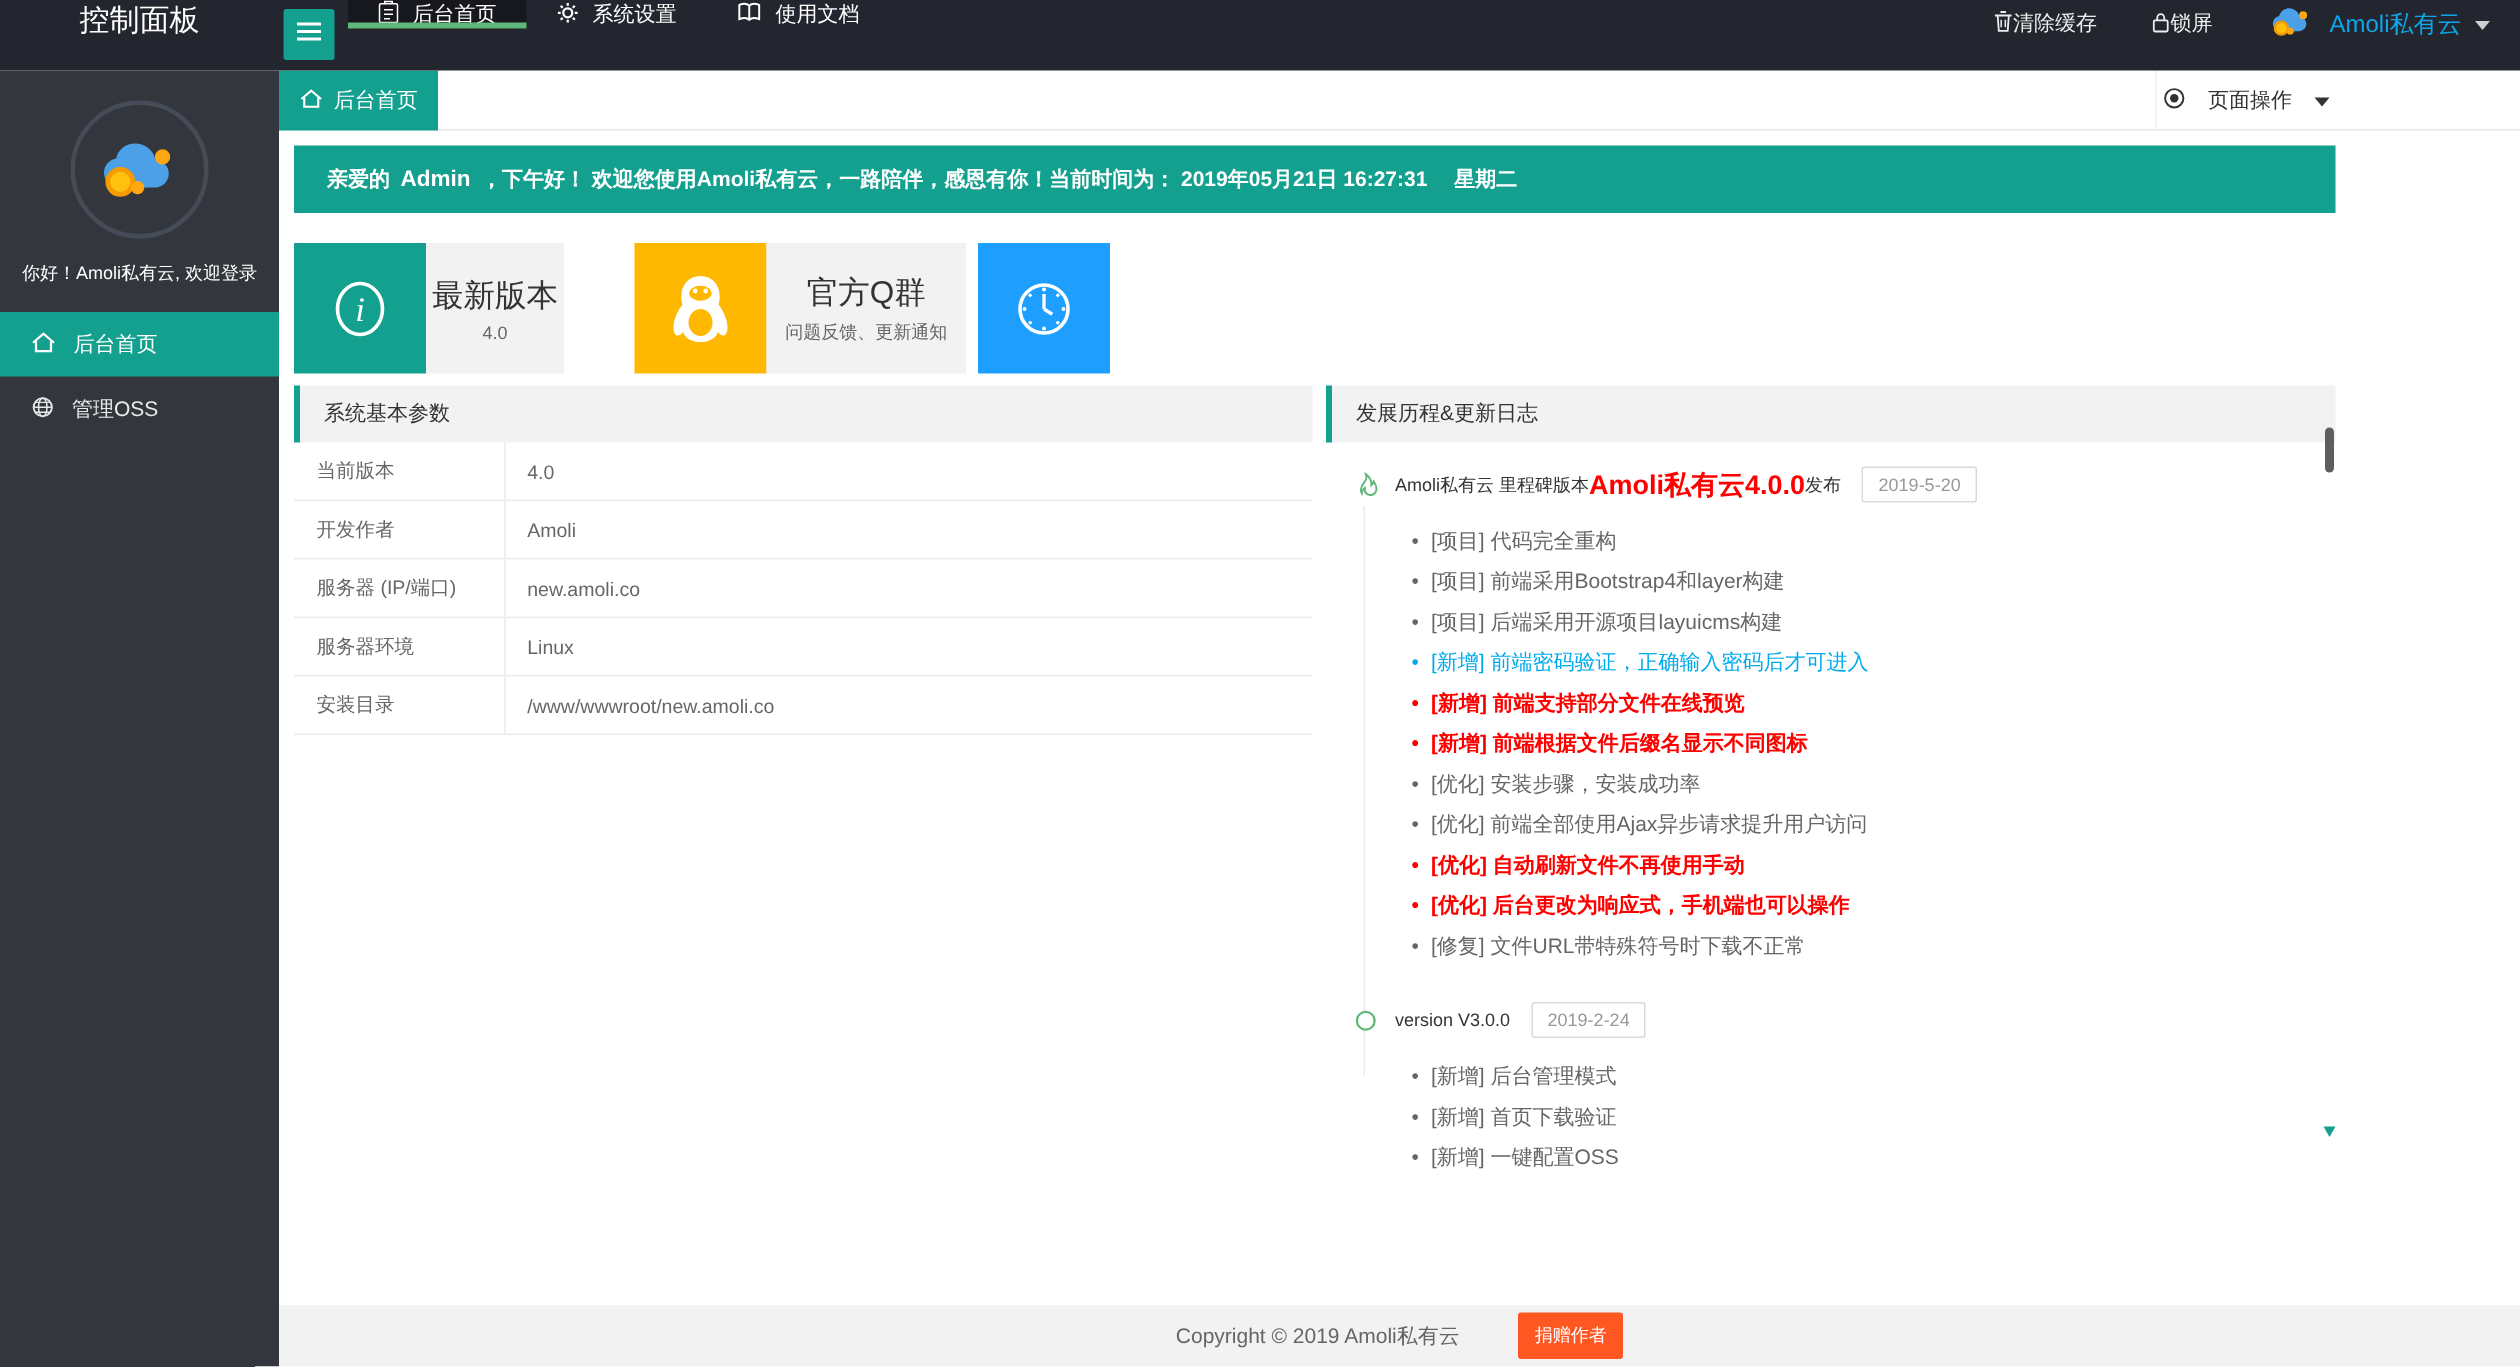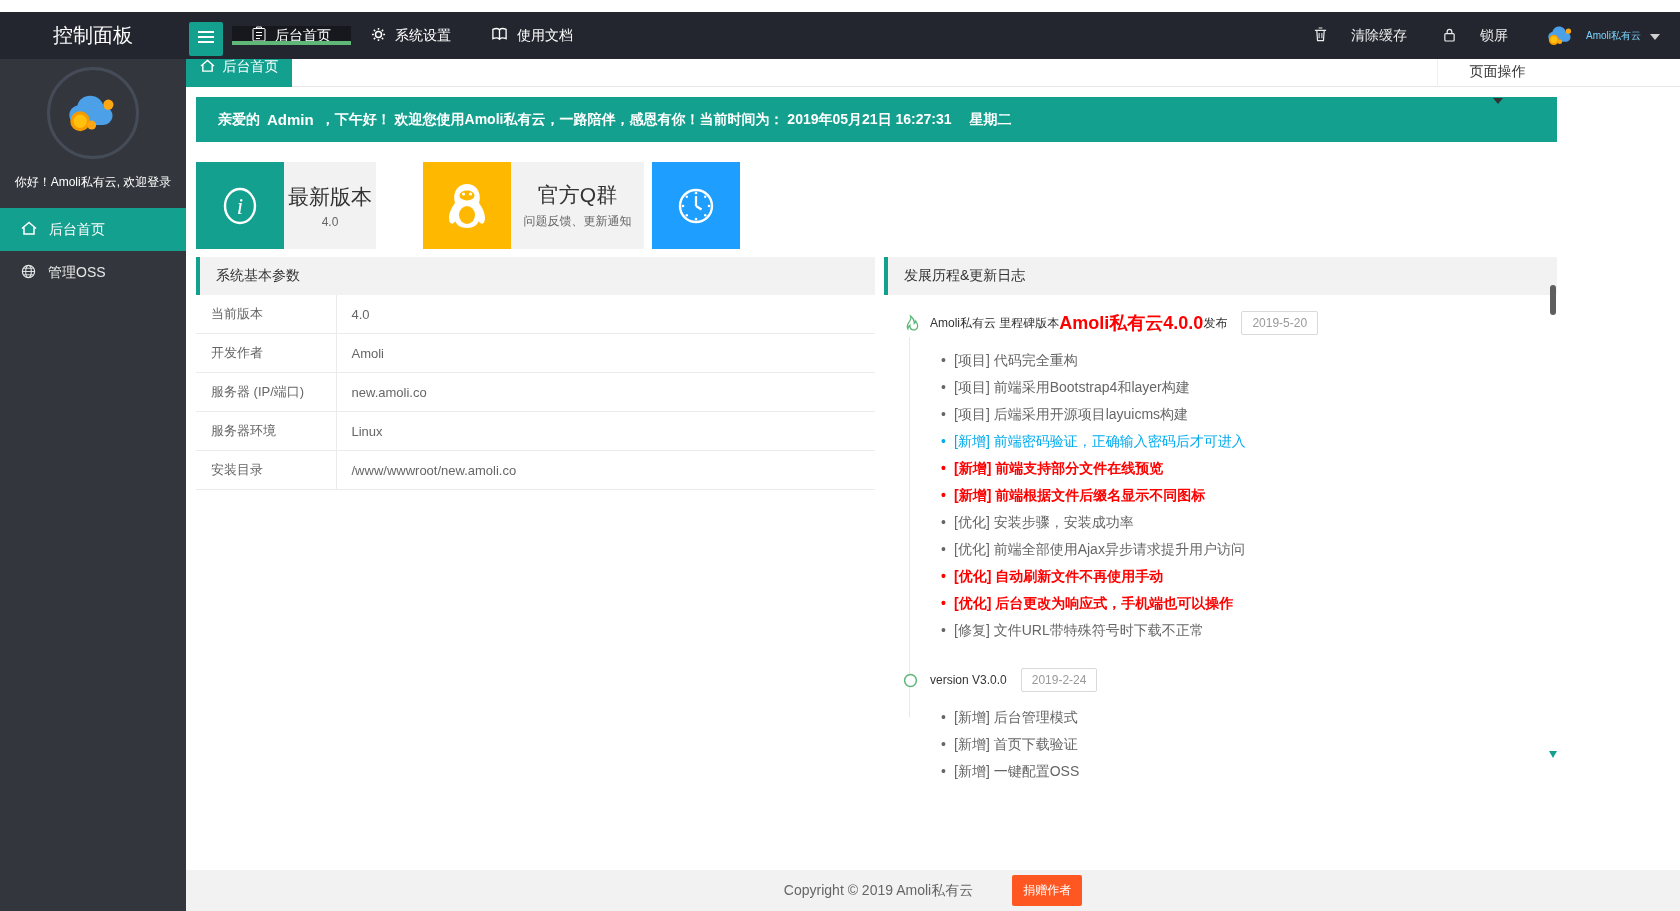--- a/index.html
+++ b/index.html
@@ -1,36 +1,36 @@
 <!DOCTYPE html>
 <html><head>
 <meta charset="utf-8">
 <style>
   * { margin:0; padding:0; box-sizing:border-box; }
   html,body { width:1680px; height:911px; overflow:hidden; background:#fff;
               font-family:"Liberation Sans","DejaVu Sans",sans-serif; }
   .app { position:relative; width:1680px; height:911px; }
 
   
-  .topbar { position:absolute; top:12px; left:0; width:100%; height:47px; background:#23262E;
-            display:flex; align-items:center; z-index:5; }
+  .topbar { position:absolute; top:0; left:0; width:100%; height:47px; background:#23262E;
+            display:flex; align-items:flex-start; z-index:5; }
   .brand { width:186px; display:flex; align-items:center; justify-content:center;
            color:#fff; font-size:20px; }
   .hamburger { width:34px; height:34px; background:#14A08F; border-radius:2px;
                margin:6px 9px 0 3px; display:flex; align-items:center; justify-content:center; cursor:pointer; }
   .top-tabs { display:flex; }
   .top-tab { display:flex; align-items:center; gap:9px; padding:0 20px; color:#fff;
              font-size:14px; cursor:pointer; position:relative; }
   .top-tab.active { background:#17181D; }
   .top-tab.active::after { content:""; position:absolute; left:0; bottom:0; width:100%; height:4px; background:#5FB878; }
   .top-right { margin-left:auto; display:flex; align-items:center; padding-right:20px; }
-  .top-action { display:flex; align-items:center; gap:24px; color:#EDEDED; font-size:14px;
+  .top-action { display:flex; align-items:center; gap:0; color:#EDEDED; font-size:14px;
                 margin-left:36px; cursor:pointer; }
   .user-box { display:flex; align-items:center; gap:9px; margin-left:36px; cursor:pointer;
-              color:#7dd3fc; font-size:10px; }
+              color:#0ea5e9; font-size:16px; }
   .caret { width:0; height:0; border-left:5px solid transparent; border-right:5px solid transparent;
            border-top:6px solid #CFCFCF; margin-top:2px; }
 
   
   .sidebar { position:absolute; left:0; top:47px; width:186px; height:864px; background:#33373D; }
   .logo-ring { width:92px; height:92px; border:3px solid #454C58; border-radius:50%;
                margin:20px auto 0; display:flex; align-items:center; justify-content:center; }
   .greeting { margin-top:15px; text-align:center; color:#fff; font-size:12px; }
   .side-menu { list-style:none; margin-top:17px; }
   .side-item { height:43px; display:flex; align-items:center; gap:12px; padding-left:21px;
@@ -38,21 +38,21 @@
   .side-item.active { background:#14A08F; color:#fff; }
 
   
   .main { position:absolute; left:186px; top:47px; width:1494px; height:864px; background:#fff; }
   .tabbar { position:relative; height:40px; border-bottom:1px solid #E6E6E6; background:#fff; }
   .page-tab { position:absolute; left:0; top:0; width:106px; height:40px; background:#14A08F;
               color:#fff; font-size:14px; display:flex; align-items:center; justify-content:center;
               gap:8px; cursor:pointer; }
   .page-actions { position:absolute; right:123px; top:0; height:40px; width:120px;
                   border-left:1px solid #EFEFEF; display:flex; align-items:center; justify-content:center;
-                  gap:15px; font-size:14px; color:#333; cursor:pointer;flex-direction:column; }
+                  gap:15px; font-size:14px; color:#333; cursor:pointer; }
   .page-actions .caret { border-top-color:#333; }
 
   .content { padding:10px; width:1381px; }
   .banner { height:45px; background:#14A08F; color:#fff; font-size:14px; font-weight:bold;
             display:flex; align-items:center; padding-left:22px; margin-bottom:20px; }
   .banner b { margin:0 7px; font-size:15px; }
 
   .cards { display:flex; margin-bottom:8px; }
   .card { display:flex; height:87px; }
   .card .icon-side { width:88px; display:flex; align-items:center; justify-content:center; }

